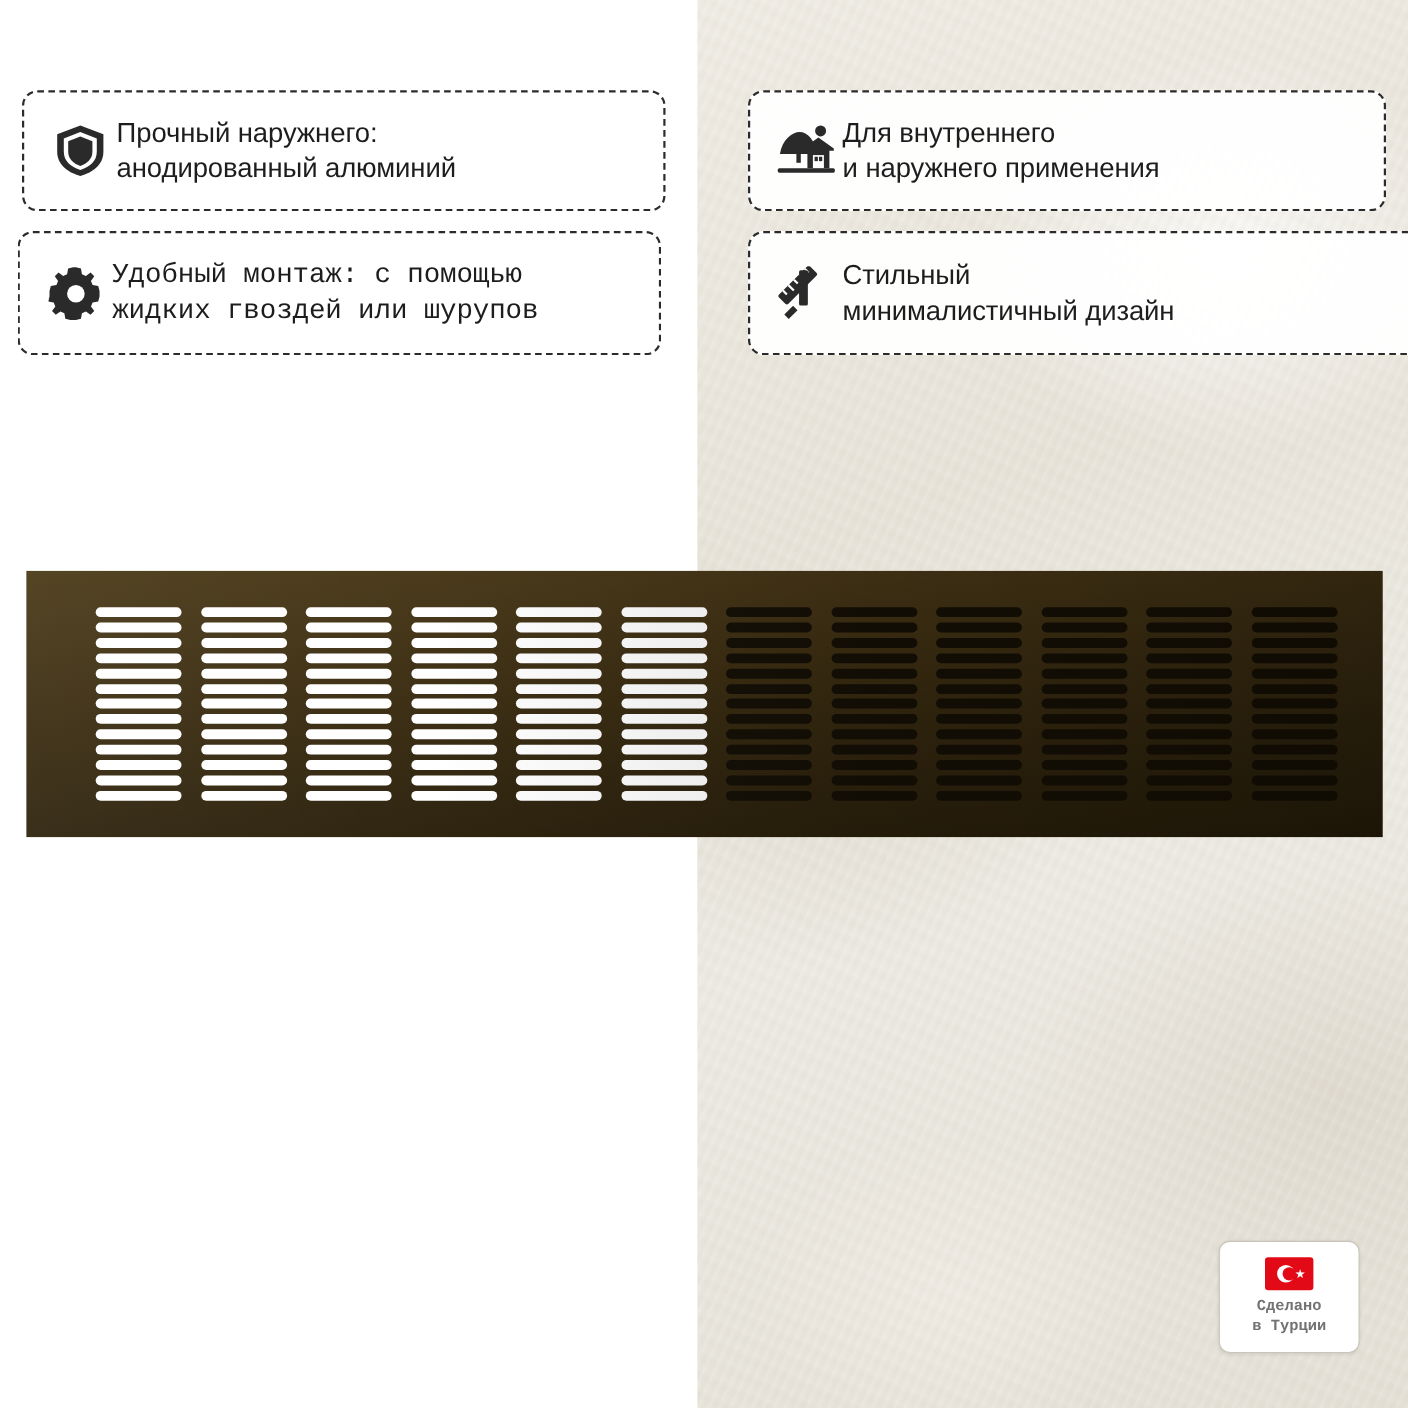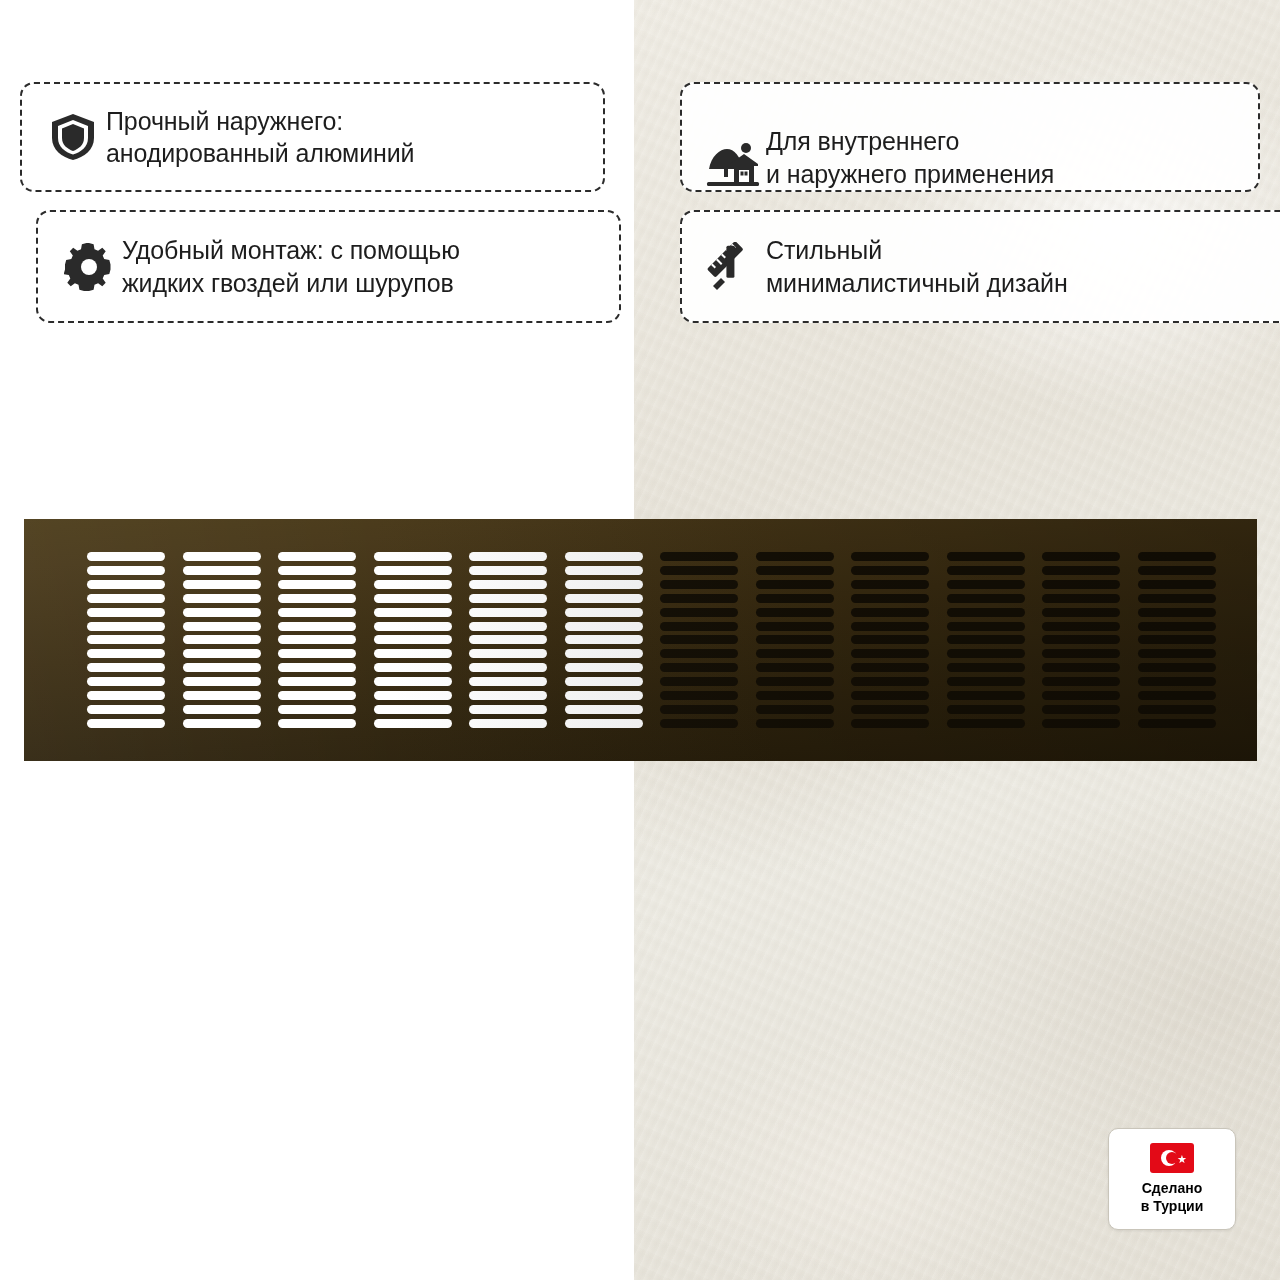--- a/index.html
+++ b/index.html
@@ -63,22 +63,22 @@
   }
   .feature-text {
     font-size: 25px;
     line-height: 1.30;
     color: #1d1d1d;
     white-space: pre-line;
     letter-spacing: -0.1px;
   }
 
   #card-material { left: 20px;  top: 82px;  width: 585px; height: 110px; }
-  #card-mount    { left: 36px;  top: 210px; width: 585px; height: 113px; }
-  #card-usage    { left: 680px; top: 82px;  width: 580px; height: 110px; align-items: flex-end; }
+  #card-mount    { left: 16px;  top: 210px; width: 585px; height: 113px; font-family: Liberation Mono, monospace; }
+  #card-usage    { left: 680px; top: 82px;  width: 580px; height: 110px; }
   #card-design   { left: 680px; top: 210px; width: 698px; height: 113px; }
 
   
   #product {
     position: absolute;
     left: 24px;
     top: 519px;
     width: 1233px;
     height: 242px;
     background: linear-gradient(175deg, #4a3a17 0%, #463617 14%, #3a2c11 42%, #2e230d 70%, #241b09 100%);
@@ -149,24 +149,25 @@
   #flag-tr .star {
     position: absolute;
     left: 27px; top: 11px;
     color: #ffffff;
     font-size: 11px;
     line-height: 11px;
   }
   #made-in-text {
     font-size: 14px;
     line-height: 1.25;
-    color: #000000;
+    color: #737373;
     text-align: center;
     white-space: pre-line;
     font-weight: bold;
+    font-family: Liberation Mono, monospace;
   }
 </style>
 </head>
 <body>
 
 <div id="bg-left"></div>
 <div id="bg-right">
   <div class="grain"></div>
 </div>
 

